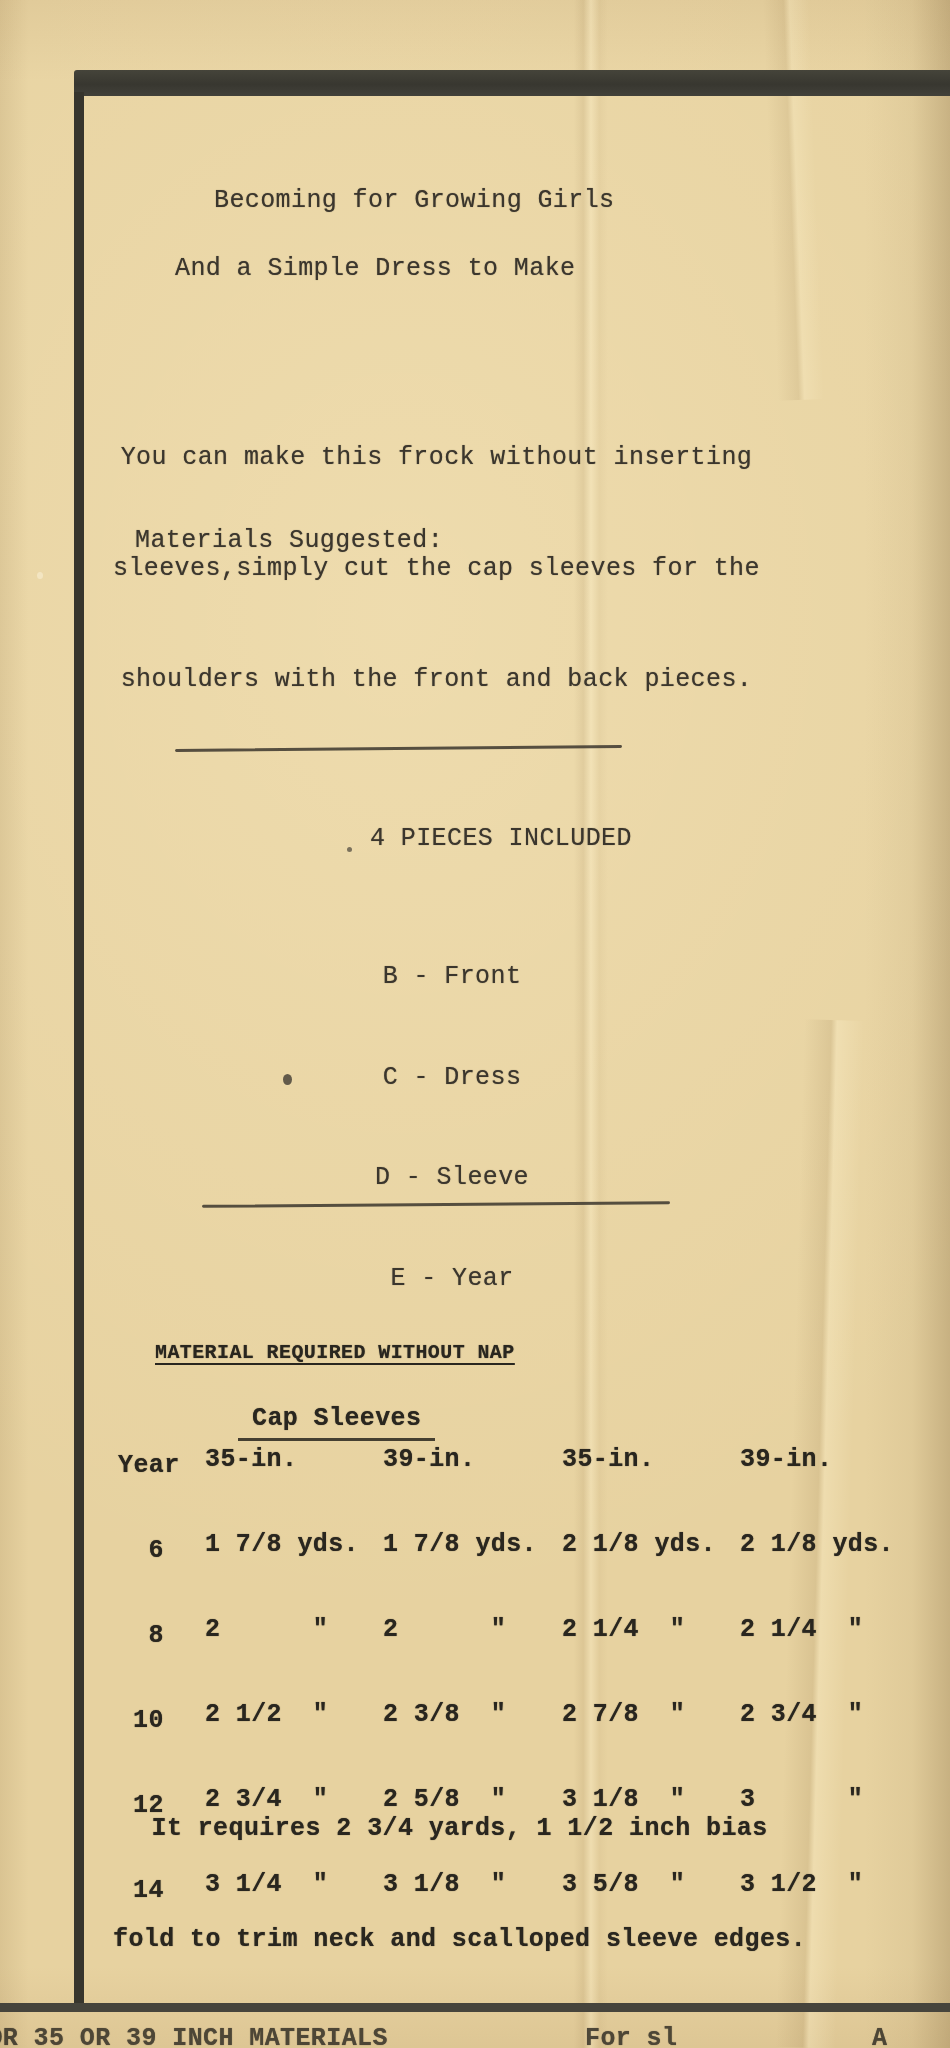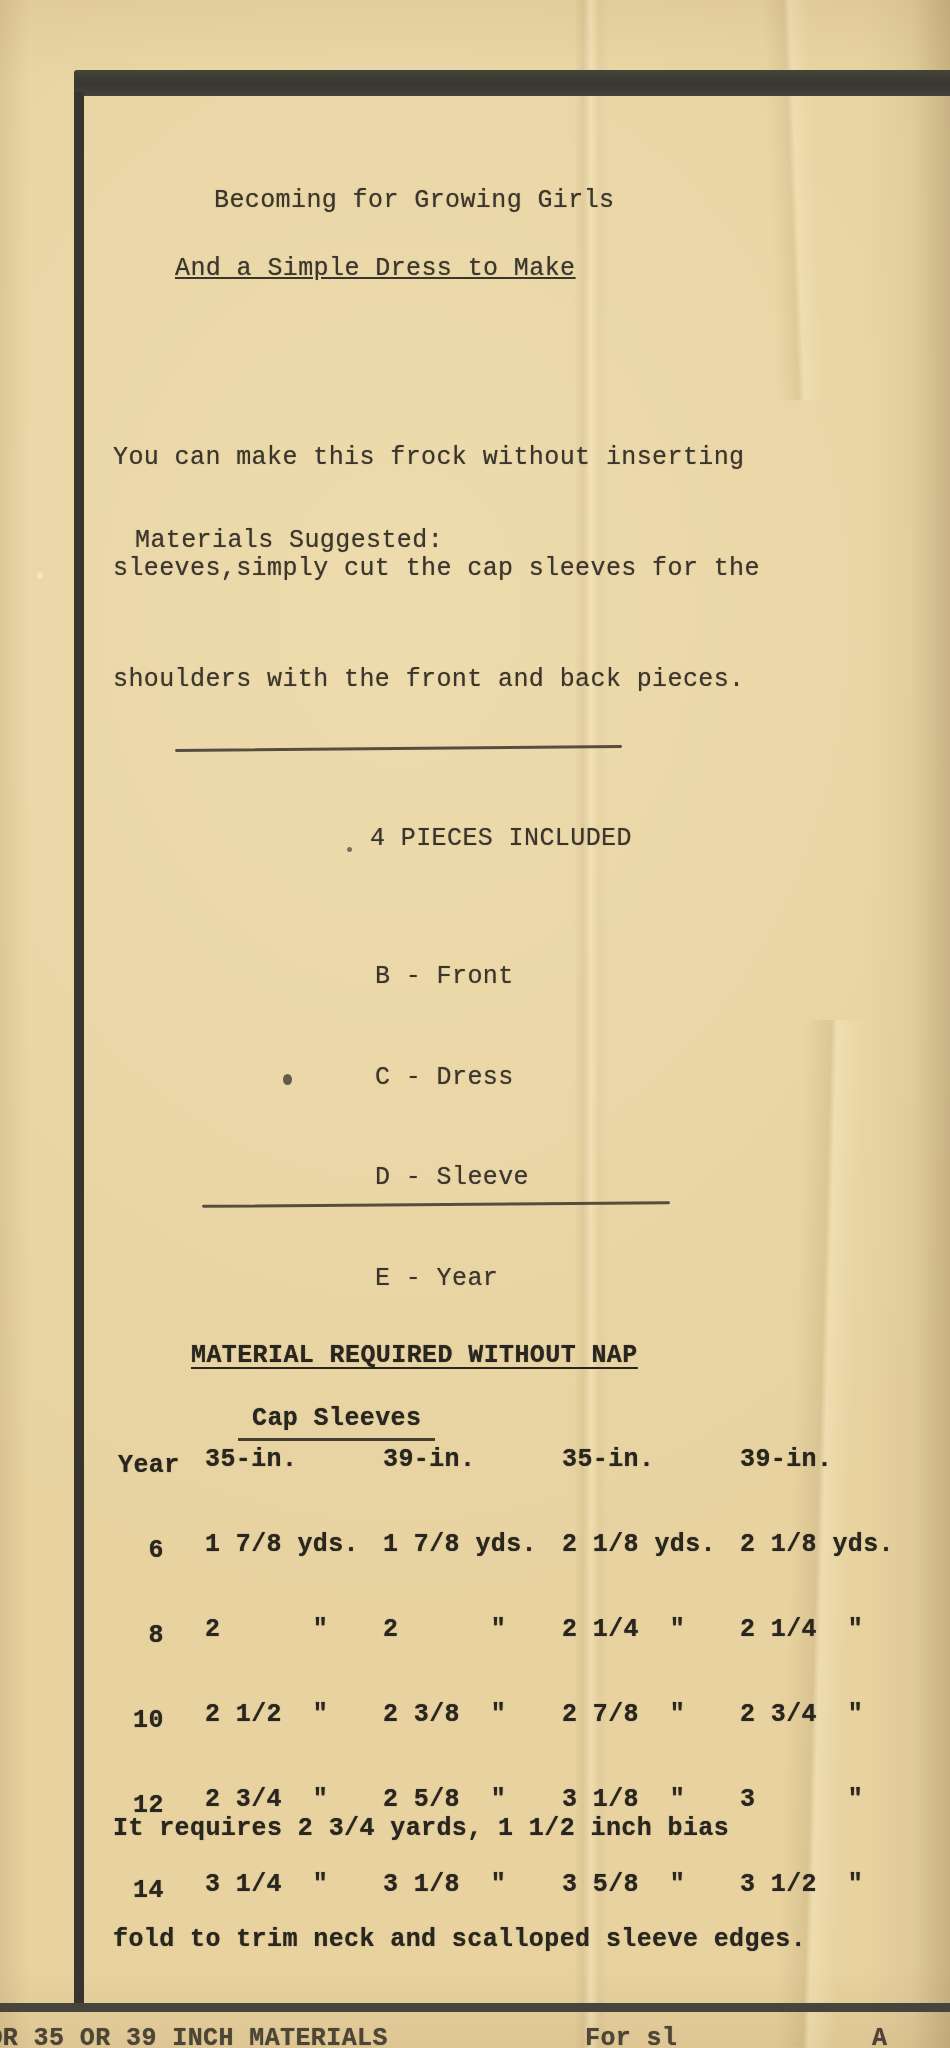--- a/index.html
+++ b/index.html
@@ -22,33 +22,33 @@
   }
   .crease-top{
     left:770px;top:-20px;width:46px;height:420px;transform:rotate(-2.2deg);
     background:linear-gradient(90deg, rgba(0,0,0,0), rgba(120,90,45,.10) 45%, rgba(255,244,208,.25) 58%, rgba(0,0,0,0));
   }
   
   .bar-top{position:absolute;left:74px;top:70px;right:0;height:26px;background:linear-gradient(180deg,#45443a,#383730 55%,#42413a);border-radius:3px 0 0 2px;}
   .bar-left{position:absolute;left:74px;top:92px;width:10px;height:1916px;background:#37352d;}
   .bar-bottom{position:absolute;left:0;top:2003px;width:950px;height:9px;background:#46443c;}
   
-  .tw{position:absolute;color:#3b362d;font-size:25px;line-height:1;letter-spacing:.4px;white-space:pre;text-shadow:0 0 1px rgba(59,54,45,.6);}
+  .tw{position:absolute;color:#3b362d;font-size:25px;line-height:1;letter-spacing:.4px;white-space:pre;text-shadow:0 0 1px rgba(59,54,45,.6);text-align:center;}
   .dark{color:#29261f;font-weight:bold;text-shadow:0 0 1px rgba(30,27,20,.7);}
   .title1{left:214px;top:188px;}
-  .title2{left:175px;top:256px;text-decoration:underline;}
+  .title2{left:175px;top:256px;}
   .intro{left:113px;top:365px;line-height:37px;}
   .mat-head{left:135px;top:528px;}
   .mat-lines{left:170px;top:595px;line-height:36px;}
   .rule{position:absolute;height:3px;background:rgba(52,48,40,.82);border-radius:2px;}
   .rule1{left:175px;top:747px;width:447px;transform:rotate(-.5deg);}
   .rule2{left:202px;top:1203px;width:468px;transform:rotate(-.45deg);}
   .pieces-head{left:370px;top:826px;}
   .pieces-list{left:375px;top:893px;line-height:33.5px;}
-  .yard-head{left:155px;top:1343px;font-size:25px;text-decoration:underline;text-decoration-thickness:2px;text-underline-offset:5px;margin-left:36px;}
+  .yard-head{left:155px;top:1343px;font-size:20px;text-decoration:underline;text-decoration-thickness:2px;text-underline-offset:5px;}
   .gh{position:absolute;top:1406px;padding:0 14px 7px;margin-left:-14px;border-bottom:3px solid rgba(40,36,29,.85);}
   .gh-cap{left:252px;}
   .gh-short{left:608px;}
   .colhead .c, .t-row .c{position:absolute;top:0;}
   .colhead{left:118px;top:1447px;width:810px;height:28px;}
   .t-rows{left:118px;top:1482px;width:810px;}
   .t-row{position:relative;height:35px;}
   .c0{left:15px;margin-top:6px;} .c1{left:87px;} .c2{left:265px;} .c3{left:444px;} .c4{left:622px;}
   .colhead .c0{left:0;}
   .note{left:113px;top:1736px;line-height:37px;}

